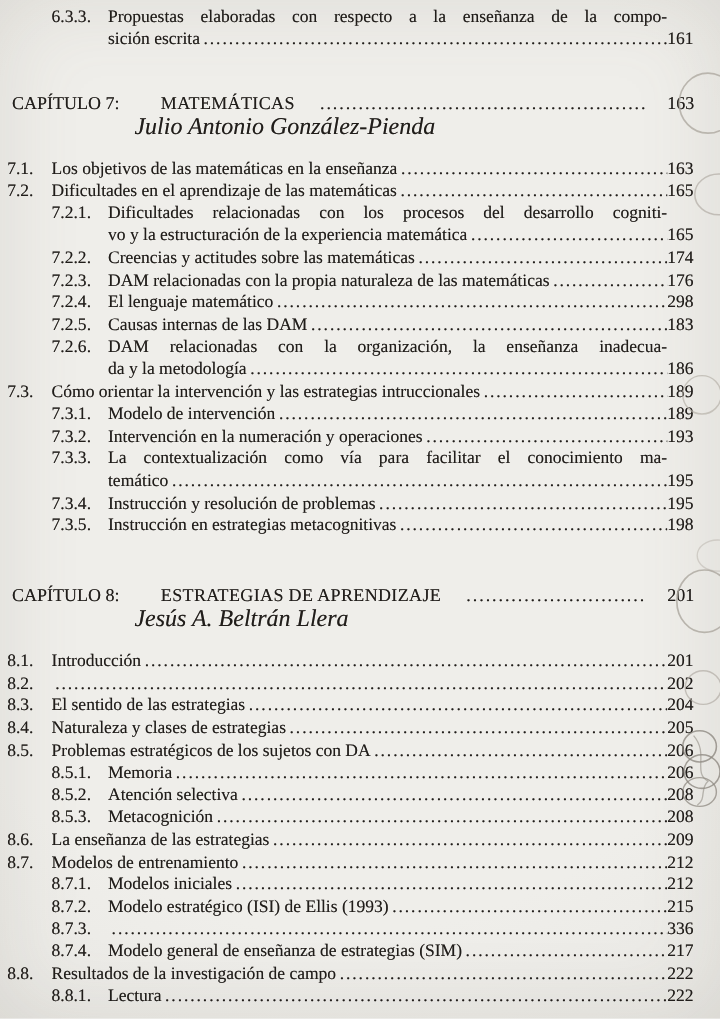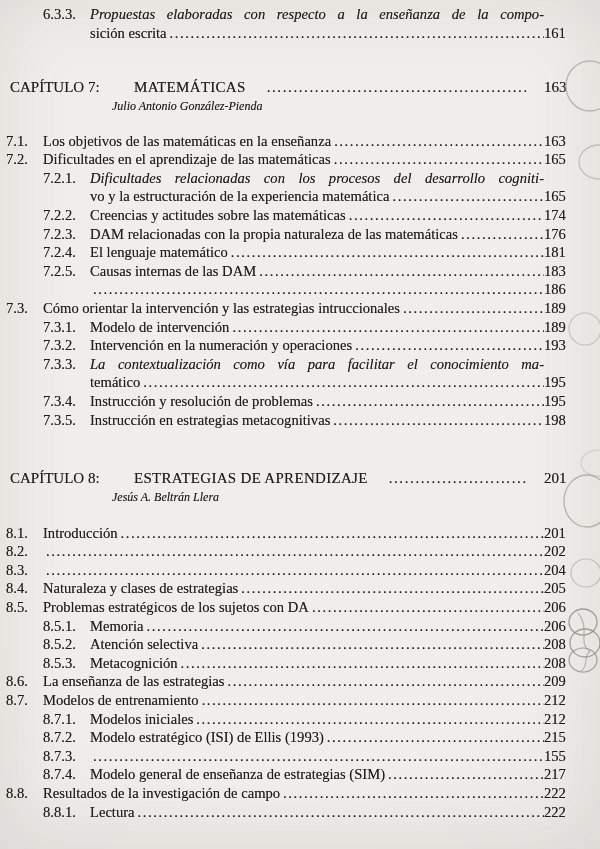--- a/index.html
+++ b/index.html
@@ -8,39 +8,38 @@
     width: 600px;
     height: 849px;
     overflow: hidden;
     background:
       radial-gradient(ellipse 120% 90% at 48% 42%, #efeeea 55%, #e6e5e1 88%, #dddcd8 100%);
     box-shadow: inset 0 0 70px rgba(110,104,92,.14);
     font-family: "Liberation Serif", "DejaVu Serif", serif;
     color: var(--ink, #201d1a);
     text-shadow: 0 0 .45px rgba(32,28,24,.55);
   }
-  .inner { padding: 5px 15px 0 6px; }
+  .inner { padding: 5px 3px 0 6px; }
 
   .row {
     display: flex;
     align-items: baseline;
     line-height: 18.6px;
     font-size: 14.6px;
   }
   .num  { flex: none; width: 37px; }
   .lvl2 { padding-left: 37px; }
   .lvl2 .num { width: 47px; }
   .txt  { white-space: nowrap; flex: none; }
   .jline {
     flex: 1 1 auto;
     white-space: normal;
     text-align: justify;
     text-align-last: justify;
     min-width: 0;
-    font-style: italic;
   }
   .leader {
     flex: 1 1 auto;
     min-width: 0;
     overflow: hidden;
     white-space: nowrap;
     letter-spacing: 1.6px;
     padding-left: 3px;
   }
   .page { flex: none; width: 41px; text-align: left; }
@@ -50,21 +49,21 @@
     padding-left: 4px;
     font-size: 15px;
     line-height: 19px;
     gap: 18px;
   }
   .chlabel { flex: none; width: 106px; white-space: nowrap; }
   .chtitle { flex: none; white-space: nowrap; letter-spacing: .3px; }
   .author-row {
     padding-left: 106px;
     line-height: 18.5px;
-    font-size: 12px;
+    font-size: 20px;
     font-style: italic;
   }
   .gap { width: 100%; }
 
   .artifacts {
     position: absolute;
     left: 0; top: 0;
     width: 600px; height: 849px;
     pointer-events: none;
   }
@@ -128,30 +127,36 @@
       <div class="row lvl2">
         <span class="num">7.2.3.</span>
         <span class="txt">DAM relacionadas con la propia naturaleza de las matemáticas</span>
         <span class="leader">....................................................................................................................................................................................</span>
         <span class="page">176</span>
       </div>
       <div class="row lvl2">
         <span class="num">7.2.4.</span>
         <span class="txt">El lenguaje matemático</span>
         <span class="leader">....................................................................................................................................................................................</span>
-        <span class="page">181</span>
+        <span class="page">298</span>
       </div>
       <div class="row lvl2">
         <span class="num">7.2.5.</span>
         <span class="txt">Causas internas de las DAM</span>
         <span class="leader">....................................................................................................................................................................................</span>
         <span class="page">183</span>
       </div>
       <div class="row lvl2">
+        <span class="num">7.2.6.</span>
+        <span class="txt jline">DAM relacionadas con la organización, la enseñanza inadecua-</span>
+        <span class="page spacer"></span>
+      </div>
+      <div class="row lvl2">
         <span class="num"></span>
+        <span class="txt">da y la metodología</span>
         <span class="leader">....................................................................................................................................................................................</span>
         <span class="page">186</span>
       </div>
       <div class="row lvl1">
         <span class="num">7.3.</span>
         <span class="txt">Cómo orientar la intervención y las estrategias intruccionales</span>
         <span class="leader">....................................................................................................................................................................................</span>
         <span class="page">189</span>
       </div>
       <div class="row lvl2">
@@ -206,20 +211,21 @@
         <span class="leader">....................................................................................................................................................................................</span>
         <span class="page">201</span>
       </div>
       <div class="row lvl1">
         <span class="num">8.2.</span>
         <span class="leader">....................................................................................................................................................................................</span>
         <span class="page">202</span>
       </div>
       <div class="row lvl1">
         <span class="num">8.3.</span>
+        <span class="txt">El sentido de las estrategias</span>
         <span class="leader">....................................................................................................................................................................................</span>
         <span class="page">204</span>
       </div>
       <div class="row lvl1">
         <span class="num">8.4.</span>
         <span class="txt">Naturaleza y clases de estrategias</span>
         <span class="leader">....................................................................................................................................................................................</span>
         <span class="page">205</span>
       </div>
       <div class="row lvl1">
@@ -266,21 +272,21 @@
       </div>
       <div class="row lvl2">
         <span class="num">8.7.2.</span>
         <span class="txt">Modelo estratégico (ISI) de Ellis (1993)</span>
         <span class="leader">....................................................................................................................................................................................</span>
         <span class="page">215</span>
       </div>
       <div class="row lvl2">
         <span class="num">8.7.3.</span>
         <span class="leader">....................................................................................................................................................................................</span>
-        <span class="page">155</span>
+        <span class="page">336</span>
       </div>
       <div class="row lvl2">
         <span class="num">8.7.4.</span>
         <span class="txt">Modelo general de enseñanza de estrategias (SIM)</span>
         <span class="leader">....................................................................................................................................................................................</span>
         <span class="page">217</span>
       </div>
       <div class="row lvl1">
         <span class="num">8.8.</span>
         <span class="txt">Resultados de la investigación de campo</span>

